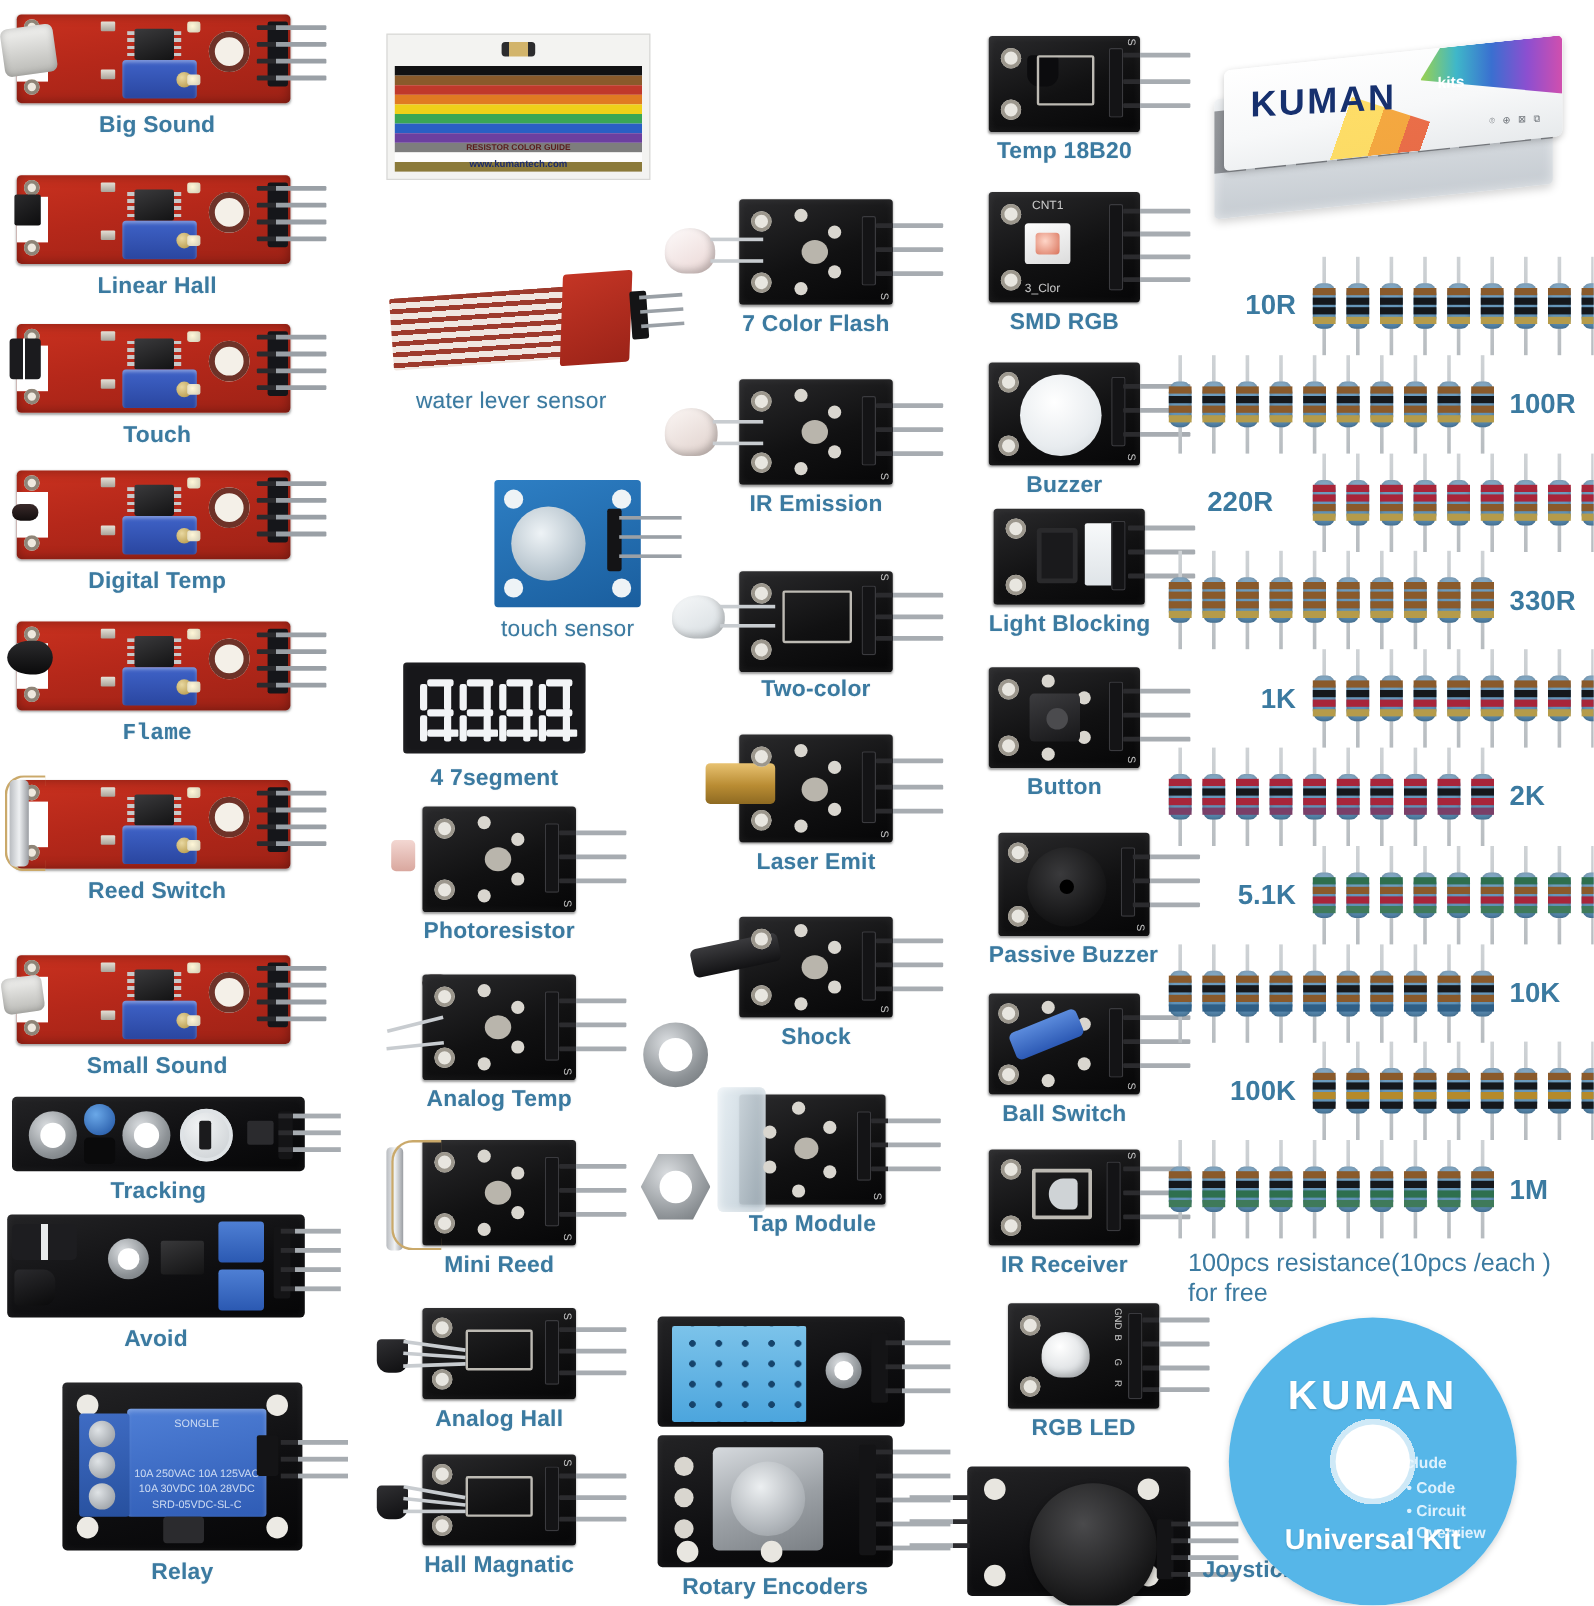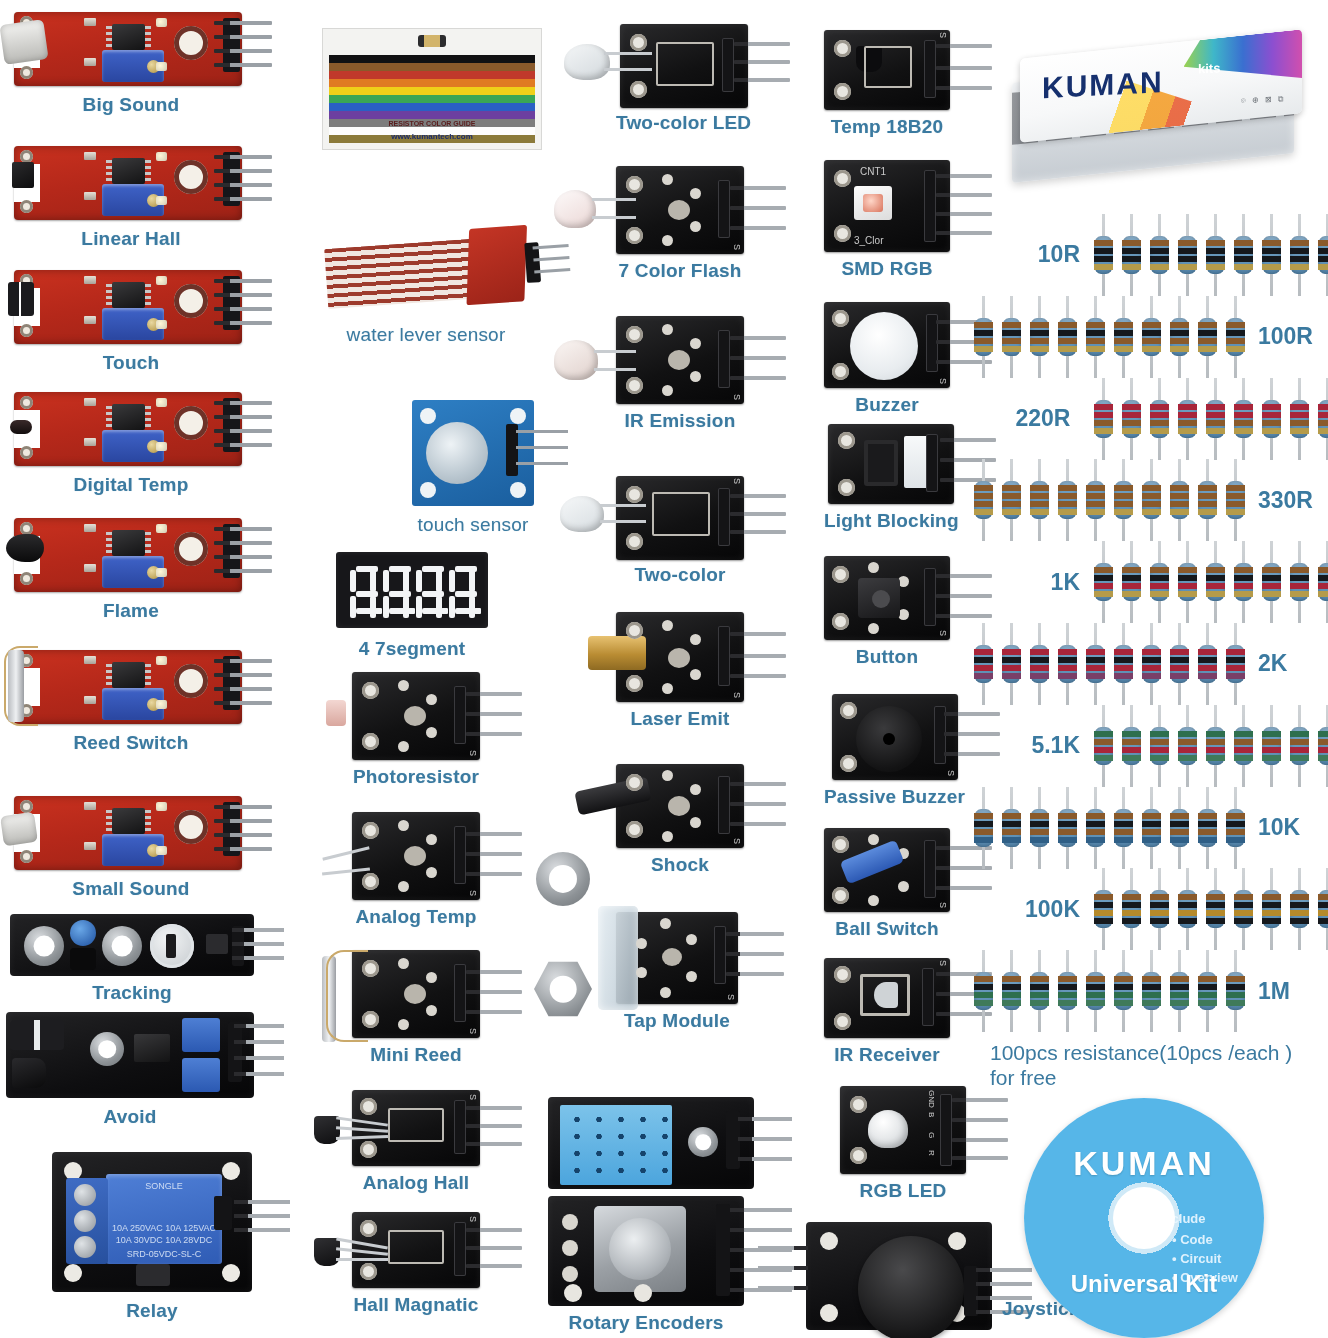--- a/index.html
+++ b/index.html
@@ -560,21 +560,21 @@
       <div class="pins">
           <i></i>
           <i></i>
           <i></i>
           <i></i>
         </div>
     </div>
     <div class="caption">Digital Temp</div>
   </div>
 
-  <div class="item" style="left:6px; top:512px;">
+  <div class="item" style="left:6px; top:512px;font-family:Liberation Mono, monospace;">
     <div class="redboard">
       <div class="pcb"></div>
         <div class="notch"></div>
       <div class="hole h1"></div>
         <div class="hole h2"></div>
       <div class="sense flamebulb"></div>
       <div class="ic"></div>
         <div class="bighole"></div>
       <div class="pot"></div>
         <div class="header"></div>
@@ -904,38 +904,20 @@
       </div>
       <div class="silk v" style="right:2px;top:4px;">S</div>
       <div class="to92" style="left:-38px;top:26px;"></div>
       <div class="leadwire" style="left:-16px;top:30px;width:52px;transform:rotate(10deg);"></div>
       <div class="leadwire" style="left:-16px;top:38px;width:52px;transform:rotate(6deg);"></div>
       <div class="leadwire" style="left:-16px;top:46px;width:52px;transform:rotate(0deg);"></div>
     </div>
     <div class="caption" style="margin-top:6px;">Hall Magnatic</div>
   </div>
 
-  <div class="item" style="left:616px; top:24px;">
-    <div class="kyboard" style="width:128px;height:84px;">
-      <div class="pcb" style="width:128px;height:84px;"></div>
-      <div class="mh" style="left:10px;top:10px;"></div>
-      <div class="mh" style="left:10px;bottom:10px;"></div>
-      <div style="position:absolute;left:36px;top:18px;width:58px;height:44px;border:2px solid #bdbab3;border-radius:2px;"></div>
-      <div class="hdr" style="right:14px;top:14px;width:12px;height:54px;"></div>
-      <div class="pins">
-        <i style="right:-42px;top:18px;width:56px;"></i>
-        <i style="right:-42px;top:36px;width:56px;"></i>
-        <i style="right:-42px;top:54px;width:56px;"></i>
-      </div>
-      <div class="ledbulb" style="left:-56px;top:20px;width:46px;height:36px;background:linear-gradient(150deg,#f4f6f7,#d2d8dc);"></div>
-      <div class="leadwire" style="left:-16px;top:28px;width:48px;"></div>
-      <div class="leadwire" style="left:-16px;top:44px;width:48px;"></div>
-    </div>
-    <div class="caption" style="margin-top:4px;">Two-color LED</div>
-  </div>
 
   <div class="item" style="left:616px; top:166px;">
     <div class="kyboard" style="width:128px;height:88px;">
       <div class="pcb" style="width:128px;height:88px;"></div>
       <div class="mh" style="left:10px;top:10px;"></div>
       <div class="mh" style="left:10px;bottom:10px;"></div>
       <div class="pad" style="left:46px;top:8px;"></div>
       <div class="pad" style="left:46px;bottom:8px;"></div>
       <div class="pad" style="left:74px;top:22px;"></div>
       <div class="pad" style="left:74px;bottom:22px;"></div>
@@ -1485,21 +1467,21 @@
             <div class="body"></div>
             <div class="band" style="background: rgb(138, 90, 43); top: 26px;"></div>
             <div class="band" style="background: rgb(21, 24, 28); top: 34px;"></div>
             <div class="band" style="background: rgb(138, 90, 43); top: 42px;"></div>
             <div class="band" style="background: rgb(181, 155, 74); top: 50px;"></div>
           </div>
         </div>
         <div class="reslabel" style="margin-left: 12px; width: 74px; text-align: left;">100R</div>
       </div>
       <div class="resrow" style="top: 163.6px; height: 81.8px; left: 0px;">
-        <div class="reslabel" style="margin-right: 12px; width: 74px; text-align: center;">220R</div>
+        <div class="reslabel" style="margin-right: 12px; width: 74px; text-align: left;">220R</div>
         <div class="resistors">
           <div class="resistor">
             <div class="lead"></div>
             <div class="body"></div>
             <div class="band" style="background: rgb(168, 37, 58); top: 26px;"></div>
             <div class="band" style="background: rgb(168, 37, 58); top: 34px;"></div>
             <div class="band" style="background: rgb(138, 90, 43); top: 42px;"></div>
             <div class="band" style="background: rgb(181, 155, 74); top: 50px;"></div>
           </div>
           <div class="resistor">

